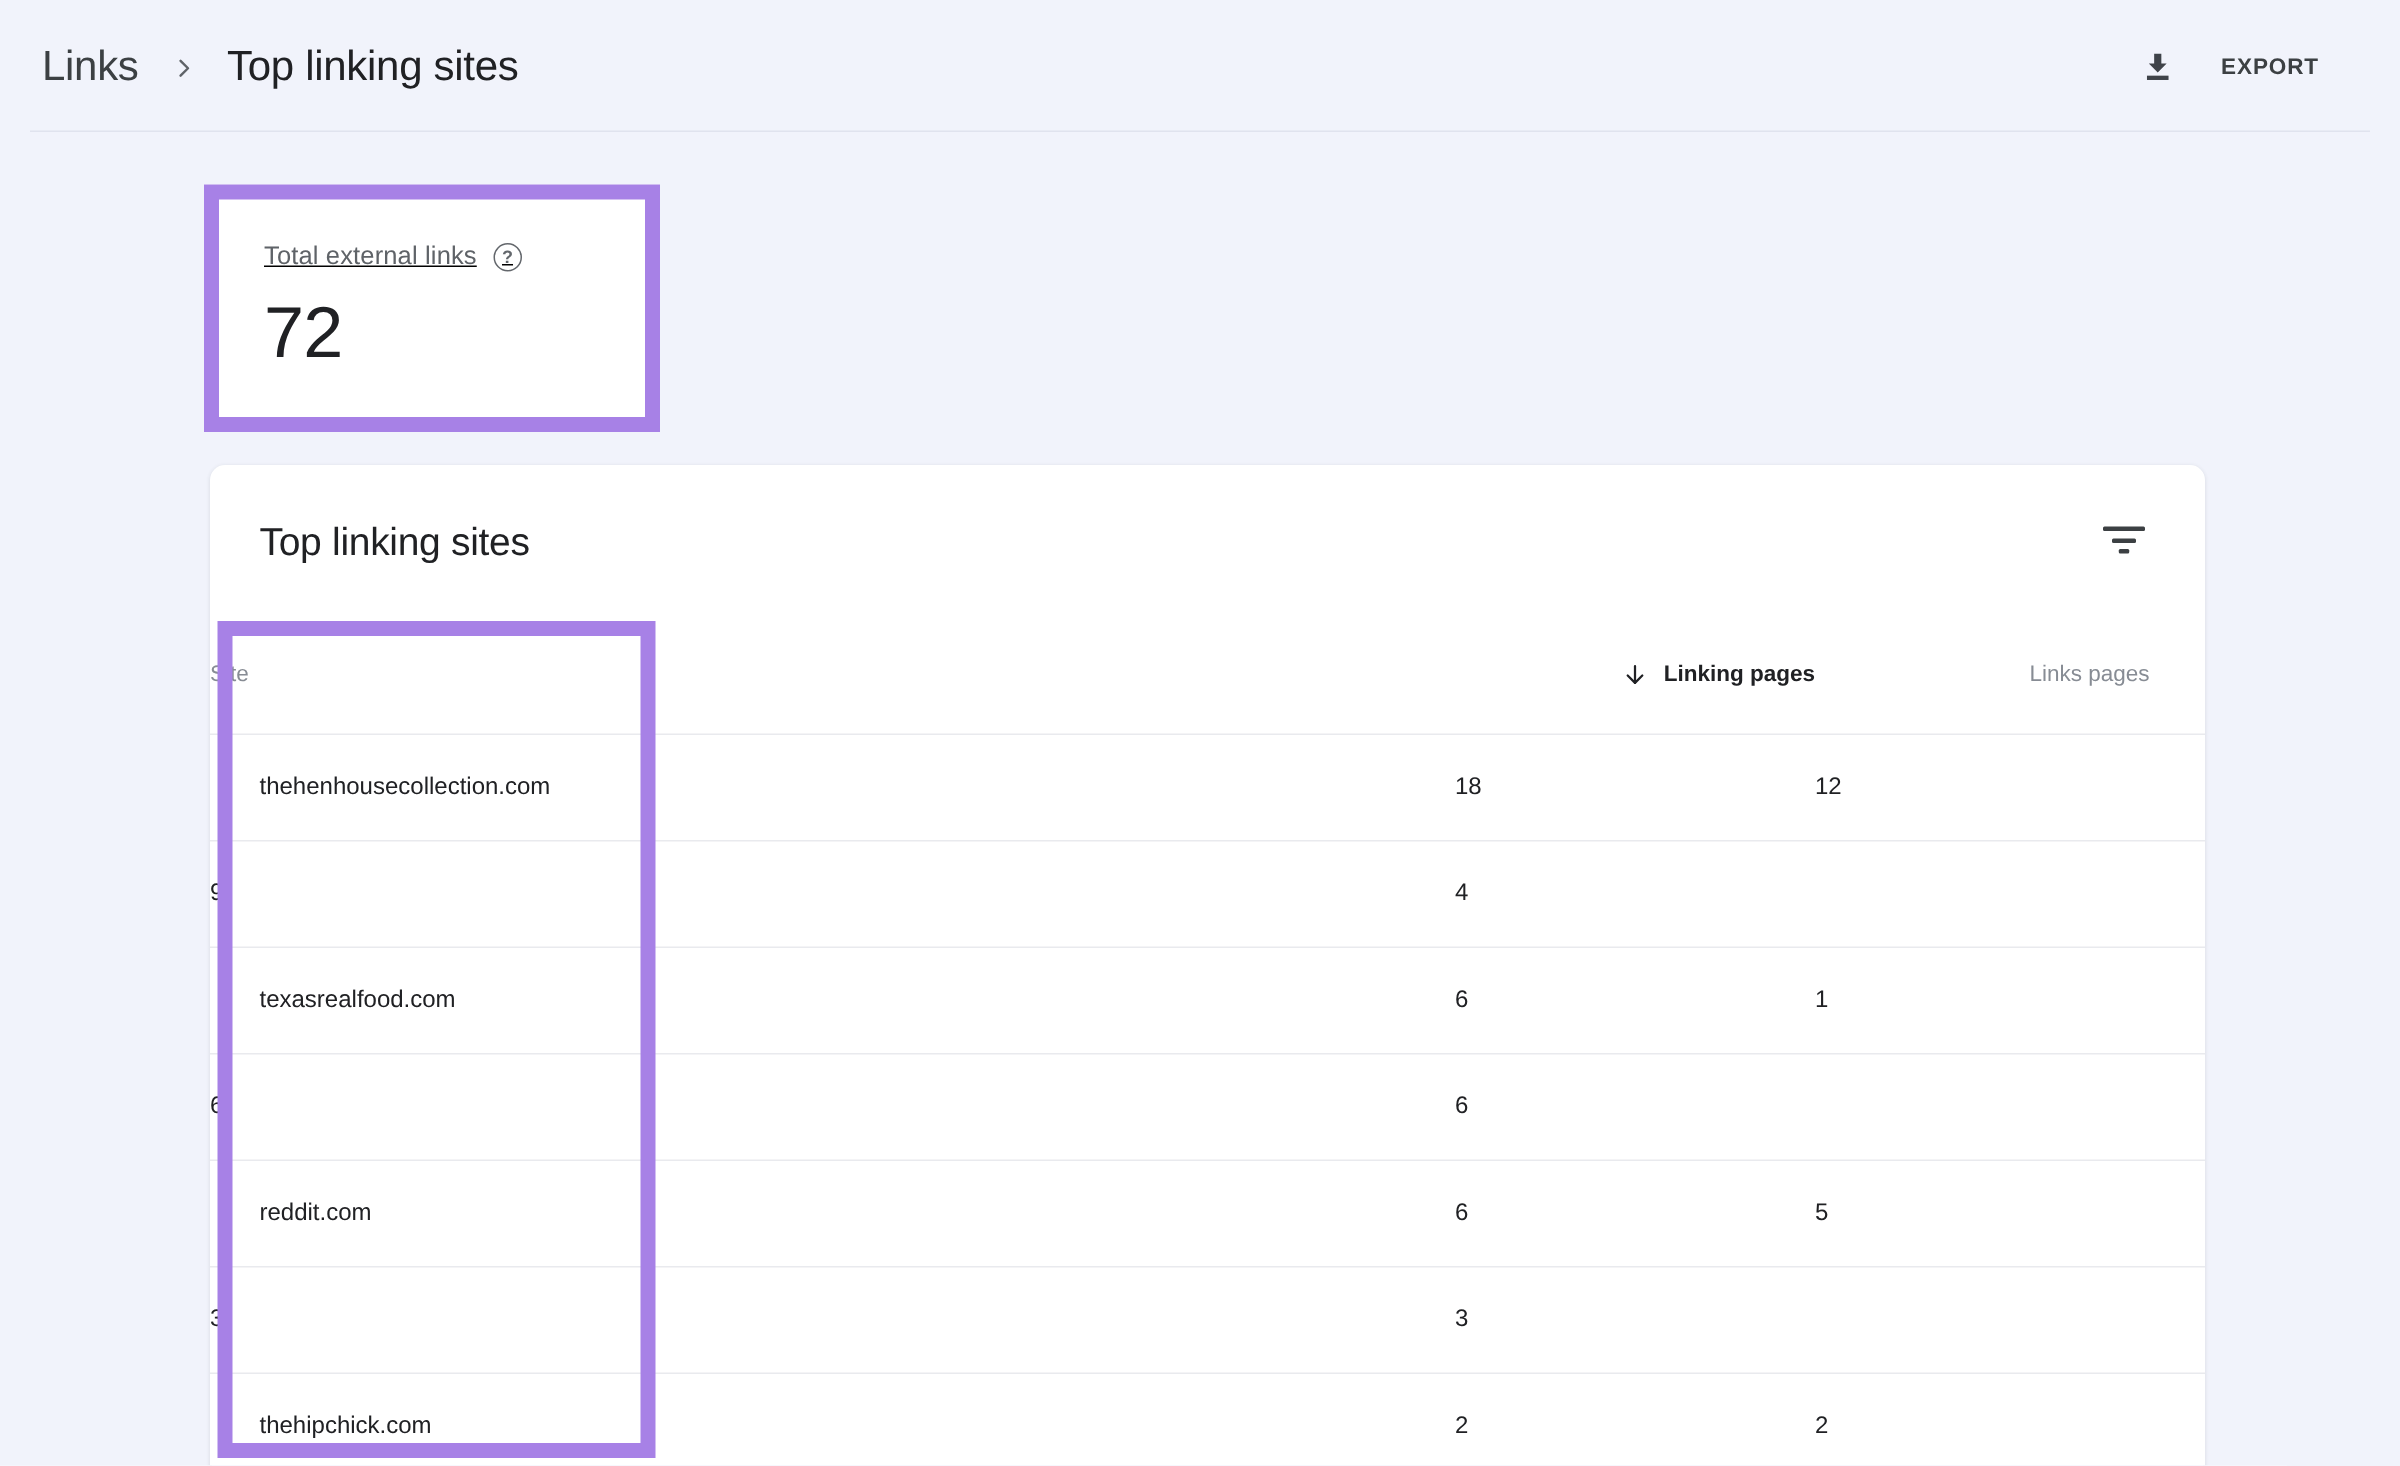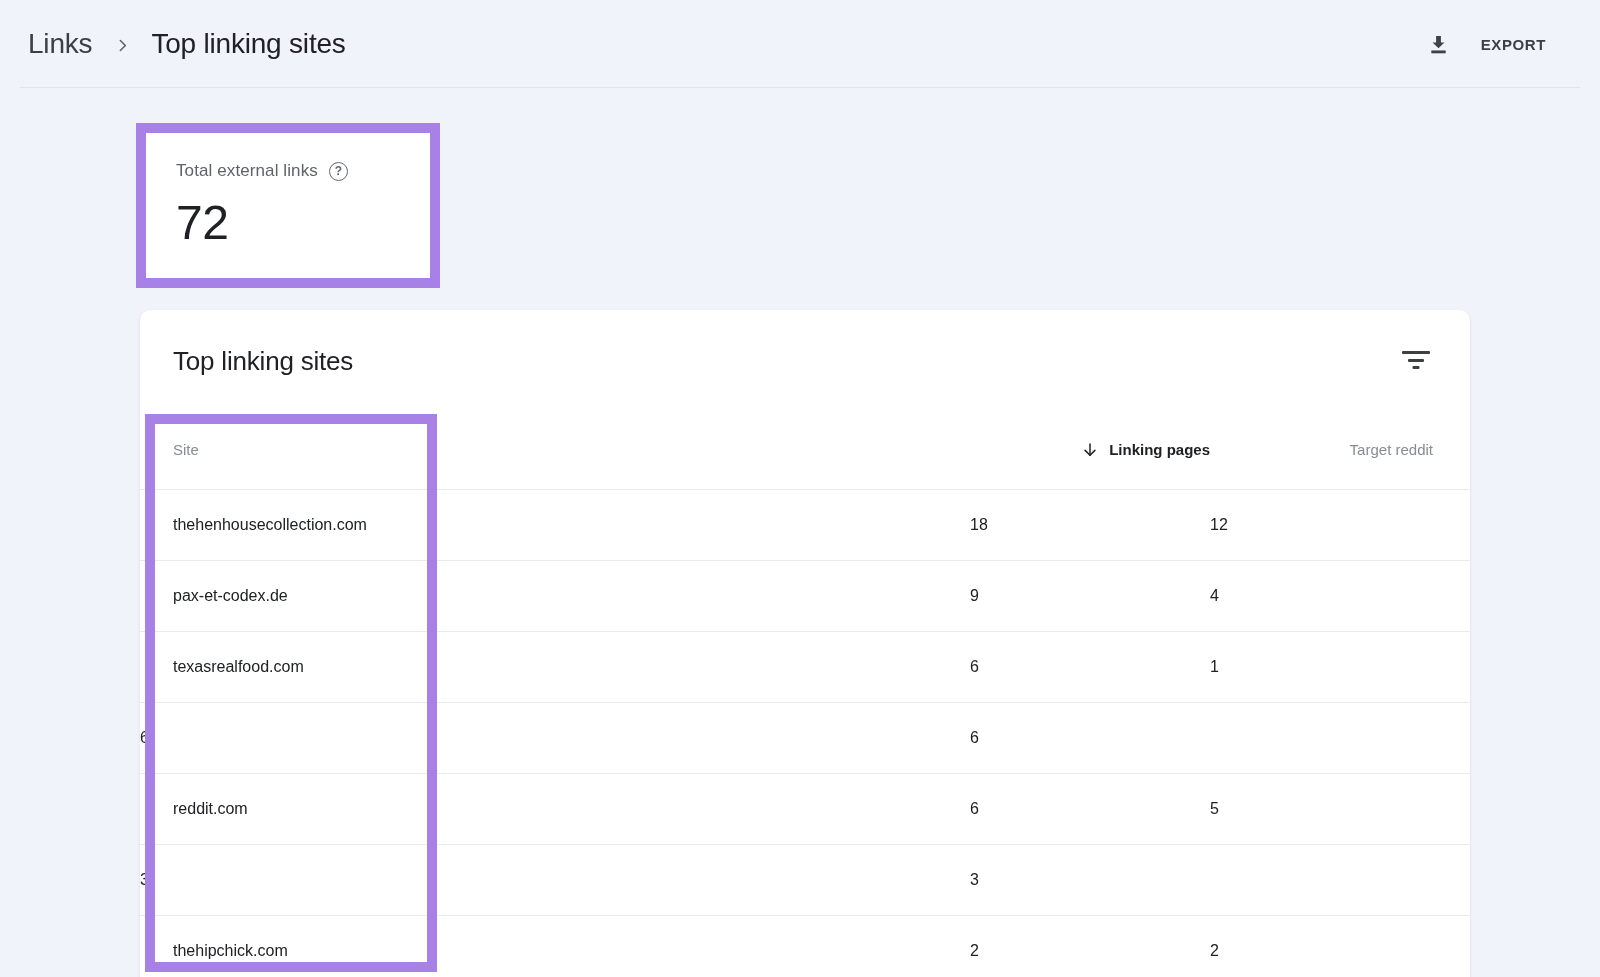--- a/index.html
+++ b/index.html
@@ -25,37 +25,37 @@
   .bc-chevron{display:inline-flex;margin:2px 20px 0 22px;}
   .bc-current{font-size:28px;color:var(--ink);letter-spacing:-.2px;}
   .export-btn{display:flex;align-items:center;gap:31px;background:none;border:none;
     font-family:inherit;font-size:15px;font-weight:700;letter-spacing:.6px;
     color:var(--ink-mid);cursor:pointer;}
   .top-divider{position:absolute;top:87px;left:20px;right:20px;height:1px;background:#e0e3ee;}
 
   
   .summary-card{position:absolute;left:136px;top:123px;width:304px;height:165px;
     background:#fff;border:10px solid var(--purple);padding:28px 0 0 30px;}
-  .summary-label-row{display:flex;align-items:center;gap:11px;}
+  .summary-label-row{display:flex;align-items:center;gap:11px;text-decoration:underline;}
   .summary-label{font-size:17px;color:var(--ink-gray);letter-spacing:.1px;}
   .help-icon{width:19px;height:19px;border:1.5px solid #63676c;border-radius:50%;
     font-size:12px;font-weight:700;color:#63676c;display:flex;align-items:center;
     justify-content:center;cursor:pointer;flex:0 0 auto;}
   .summary-value{margin-top:14px;font-size:48px;color:var(--ink);letter-spacing:-.5px;}
 
   
   .table-card{position:absolute;left:140px;top:310px;width:1330px;height:700px;
     background:#fff;border-radius:10px;box-shadow:0 1px 3px rgba(60,64,67,.14);}
   .card-head{position:relative;height:100px;padding:36px 0 0 33px;}
   .card-title{font-size:26px;font-weight:400;color:var(--ink);letter-spacing:-.2px;}
   .filter-btn{position:absolute;top:36px;right:36px;background:none;border:none;cursor:pointer;padding:4px;}
 
   .thead,.trow{display:grid;grid-template-columns:1fr 240px 223px;align-items:center;padding-right:37px;}
   .thead{height:79px;font-size:15px;color:var(--ink-light);}
-  .th-site{padding-left:33px;cursor:pointer;}
+  .th-site{cursor:pointer;}
   .th-num{text-align:right;cursor:pointer;}
   .th-sorted{display:flex;align-items:center;justify-content:flex-end;gap:10px;
     color:var(--ink);font-weight:700;}
   .trow{height:71px;border-top:1px solid var(--line);font-size:16px;color:var(--ink);cursor:pointer;}
   .cell-site{padding-left:33px;}
   .cell-num{text-align:left;}
 
   
   .site-col-highlight{position:absolute;left:145px;top:414px;width:292px;height:558px;
     border:10px solid var(--purple);pointer-events:none;z-index:5;}
@@ -113,31 +113,30 @@
       <div class="th-site">Site</div>
       <div class="th-num th-sorted">
         <span>
           <svg width="18" height="18" viewBox="0 0 24 24" fill="none" stroke="#202124" stroke-width="2" stroke-linecap="round" stroke-linejoin="round">
               <path d="M12 4v15"></path>
               <path d="M5.5 12.5L12 19l6.5-6.5"></path>
             </svg>
         </span>
         <span>Linking pages</span>
       </div>
-      <div class="th-num">Target reddit</div>
+      <div class="th-num">Links pages</div>
     </div>
 
     <div id="tbody">
         <div class="trow">
           <div class="cell-site">thehenhousecollection.com</div>
           <div class="cell-num">18</div>
           <div class="cell-num">12</div>
         </div>
         <div class="trow">
-          <div class="cell-site">pax-et-codex.de</div>
           <div class="cell-num">9</div>
           <div class="cell-num">4</div>
         </div>
         <div class="trow">
           <div class="cell-site">texasrealfood.com</div>
           <div class="cell-num">6</div>
           <div class="cell-num">1</div>
         </div>
         <div class="trow">
           <div class="cell-num">6</div>

